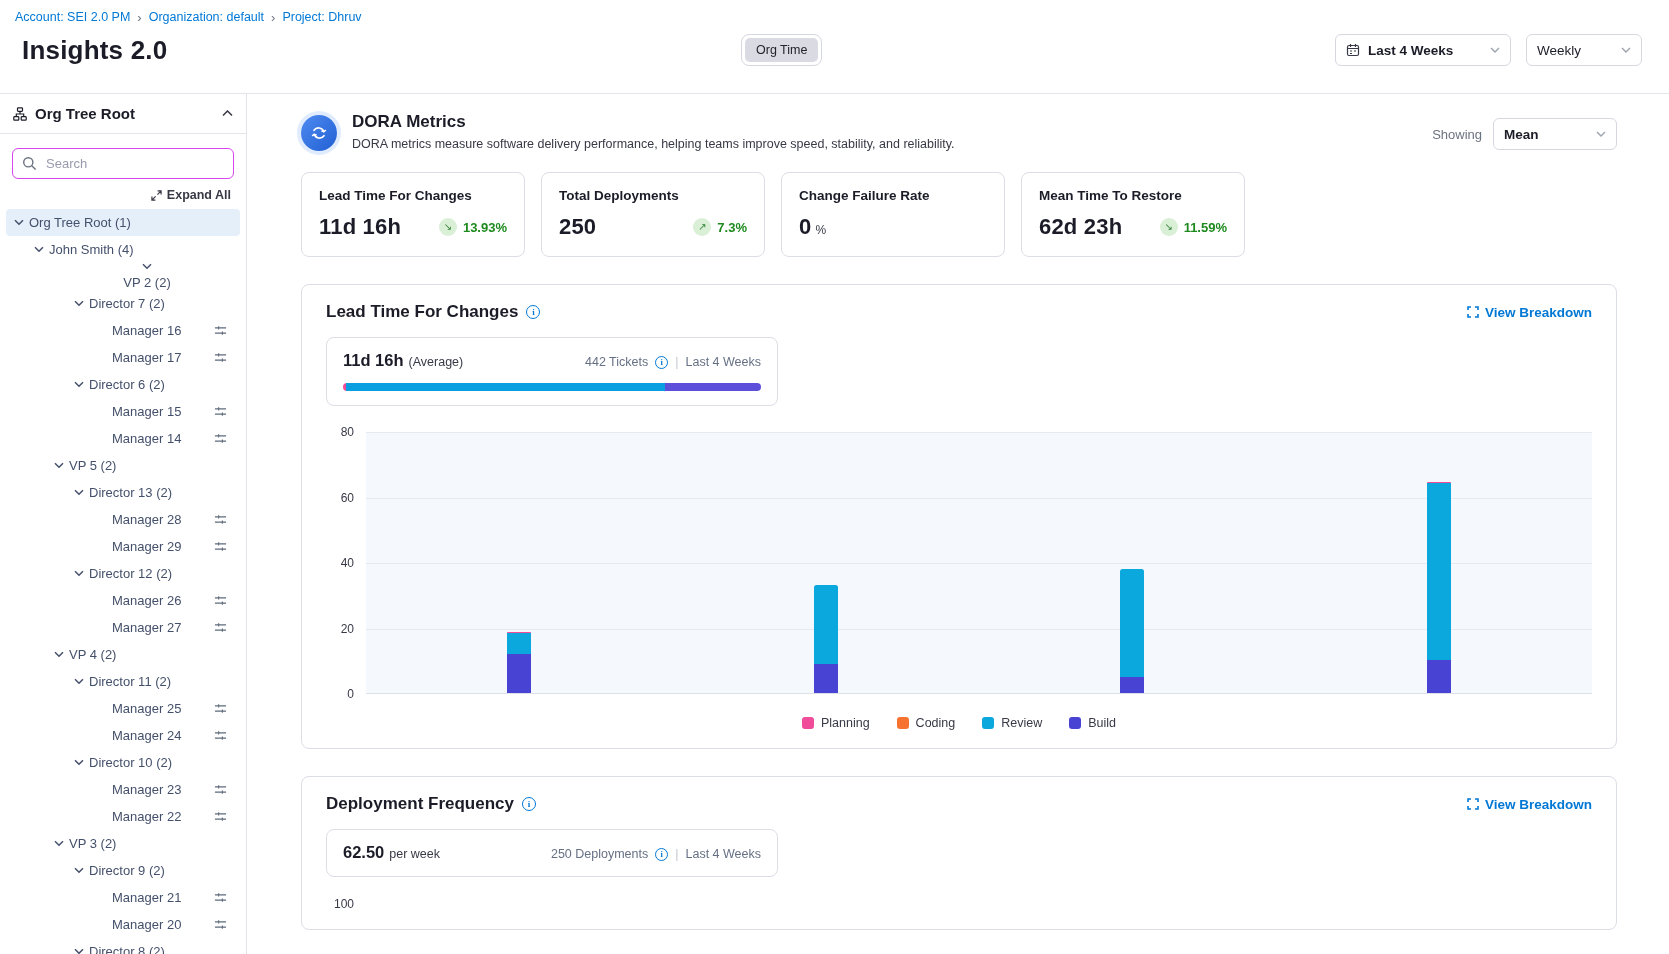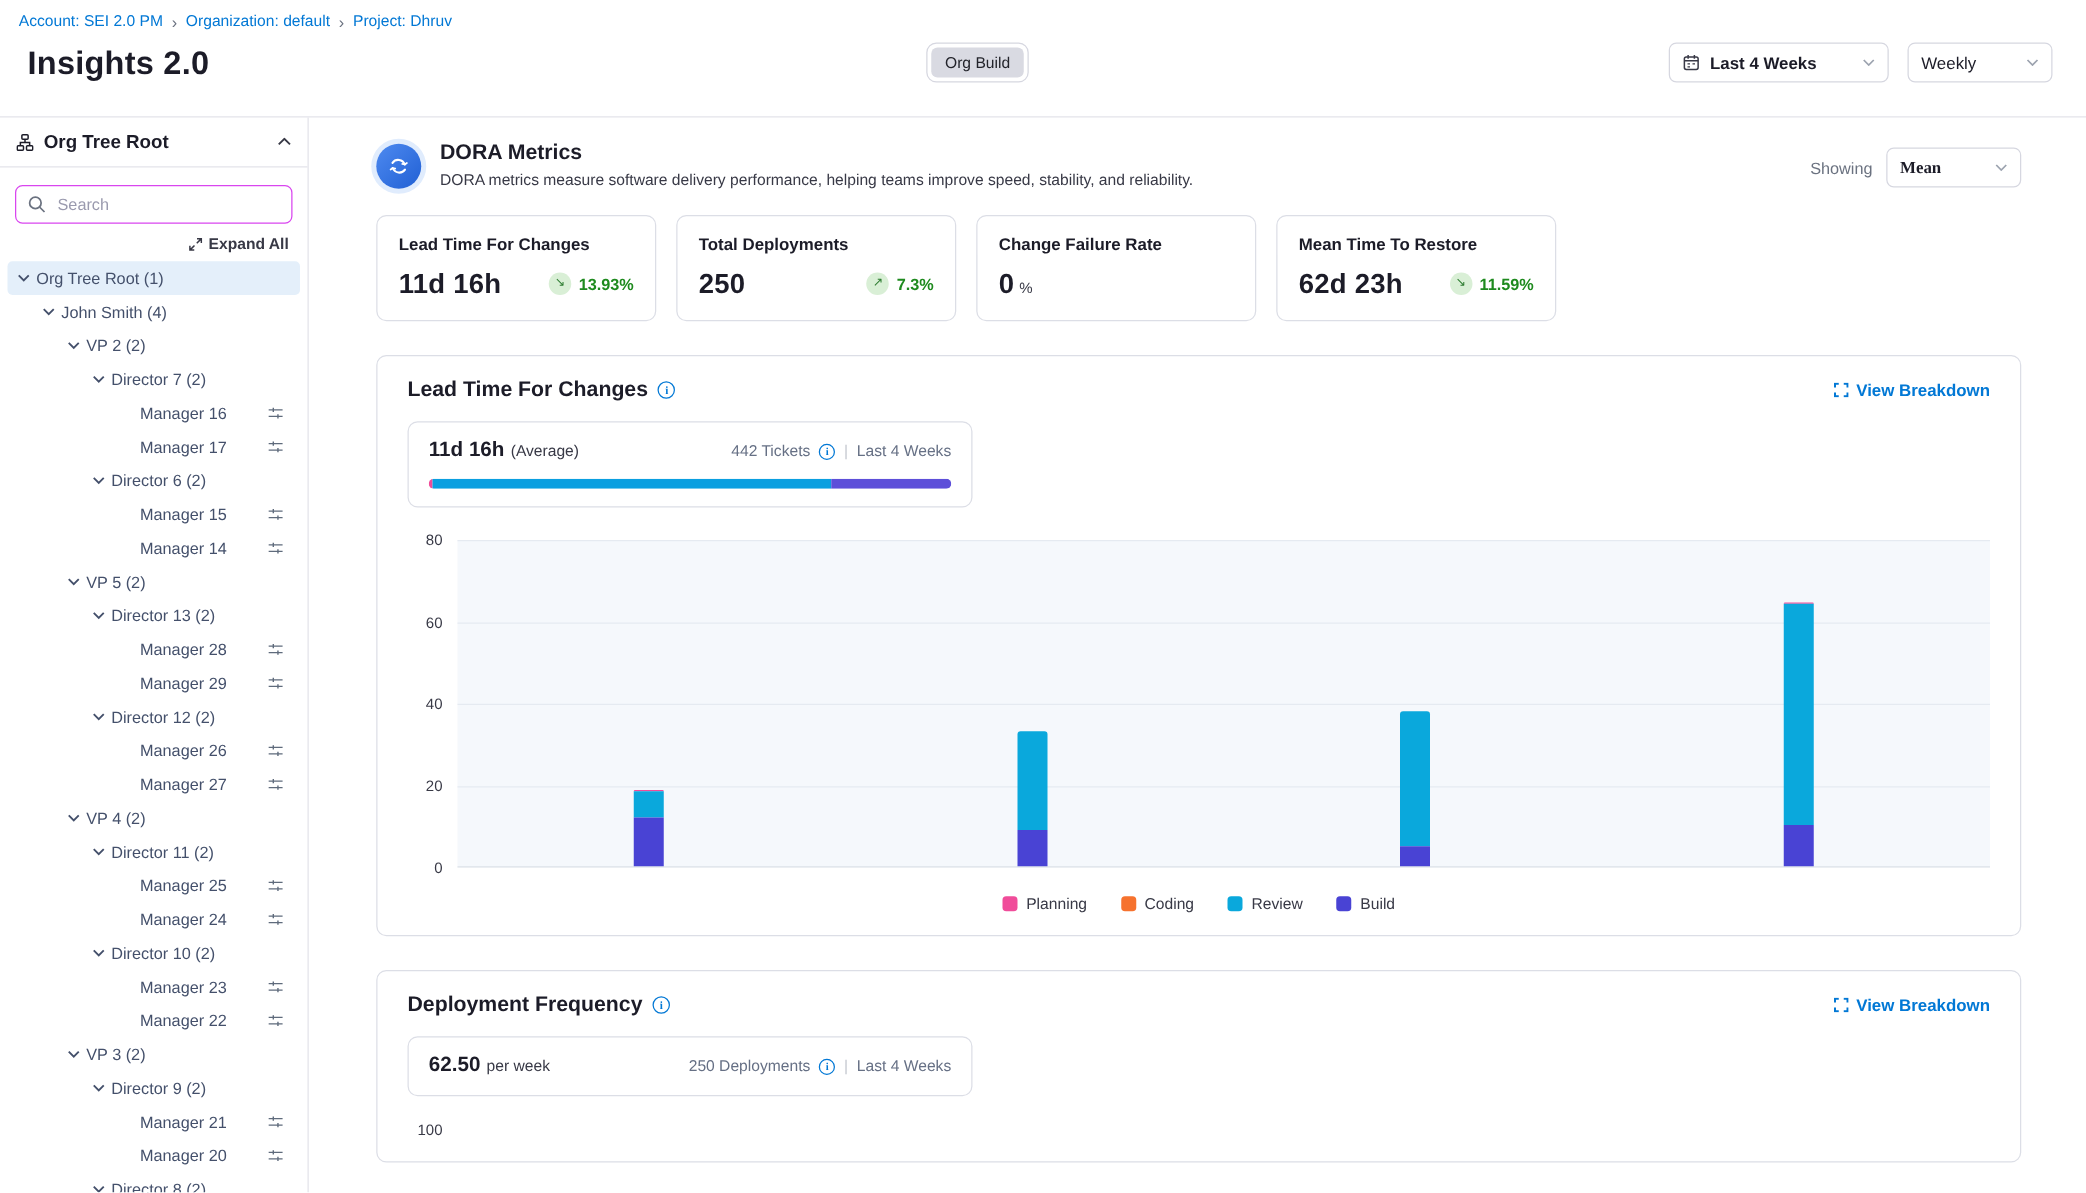--- a/index.html
+++ b/index.html
@@ -53,21 +53,21 @@
 
   .scroll { flex:1; overflow:hidden; padding:18px 52px 0 54px; }
 
   
   .dora-head { display:flex; align-items:flex-start; gap:15px; }
   .dora-icon { width:36px; height:36px; flex:none; border-radius:50%; background:linear-gradient(135deg,#4e8af0,#2160d4); box-shadow:0 0 0 4px #e0ecfd; display:flex; align-items:center; justify-content:center; margin-top:3px; }
   .dora-title { font-size:17px; font-weight:bold; }
   .dora-sub { font-size:12.5px; color:#383946; margin-top:5px; }
   .showing { margin-left:auto; display:flex; align-items:center; gap:11px; margin-top:6px; }
   .showing-label { font-size:13px; color:#6b7280; font-weight:normal; }
-  .sel-mean { width:108px;font-family:Liberation Serif, serif; }
+  .sel-mean { width:124px; }
 
   
   .cards { display:flex; gap:16px; margin-top:21px; }
   .metric-card { width:224px; border:1px solid #dcdee6; border-radius:8px; padding:15px 17px 16px; background:#fff; }
   .mc-title { font-size:13.5px; font-weight:bold; }
   .mc-row { display:flex; align-items:center; justify-content:space-between; margin-top:11px; }
   .mc-value { font-size:22px; font-weight:bold; letter-spacing:.2px; }
   .mc-suffix { font-size:12px; color:#383946; font-weight:normal; margin-left:4px; }
   .trend { display:flex; align-items:center; gap:6px; }
   .trend-circle { width:18px; height:18px; border-radius:50%; background:#d9efd6; color:#2e7d32; font-size:10px; display:flex; align-items:center; justify-content:center; line-height:1; }
@@ -122,21 +122,21 @@
     <nav class="breadcrumb" id="breadcrumb">
         <a class="crumb">Account: SEI 2.0 PM</a>
         <span class="bc-sep">›</span>
         <a class="crumb">Organization: default</a>
         <span class="bc-sep">›</span>
         <a class="crumb">Project: Dhruv</a>
       </nav>
     <div class="title-row">
       <h1 class="page-title">Insights 2.0</h1>
       <div class="org-tree-wrap">
-        <button class="org-tree-btn">Org Build</button>
+        <button class="org-tree-btn">Org Time</button>
       </div>
       <div class="controls">
         <div class="select sel-date">
           <span>
             <svg width="14" height="14" viewBox="0 0 14 14" fill="none" stroke="#383946" stroke-width="1.2">
                 <rect x="1.5" y="2.5" width="11" height="10" rx="1.5"></rect>
                 <path d="M1.5 5.5h11M4.5 1v3M9.5 1v3"></path>
                 <path d="M4 8h2M8 8h2M4 10.5h2" stroke-width="1"></path>
               </svg>
           </span>
@@ -208,21 +208,21 @@
             <span>Org Tree Root (1)</span>
           </div>
           <div class="tree-row" style="padding-left: 28px;">
             <span class="tr-chev">
               <svg width="10" height="7" viewBox="0 0 10 7" fill="none" stroke="#44506b" stroke-width="1.5">
                 <path d="M1 1.3l4 4 4-4"></path>
               </svg>
             </span>
             <span>John Smith (4)</span>
           </div>
-          <div class="tree-row" style="padding-left: 48px;">
+          <div class="tree-row" style="padding-left: 48px; flex-direction: column;">
             <span class="tr-chev">
               <svg width="10" height="7" viewBox="0 0 10 7" fill="none" stroke="#44506b" stroke-width="1.5">
                 <path d="M1 1.3l4 4 4-4"></path>
               </svg>
             </span>
             <span>VP 2 (2)</span>
           </div>
           <div class="tree-row" style="padding-left: 68px;">
             <span class="tr-chev">
               <svg width="10" height="7" viewBox="0 0 10 7" fill="none" stroke="#44506b" stroke-width="1.5">

